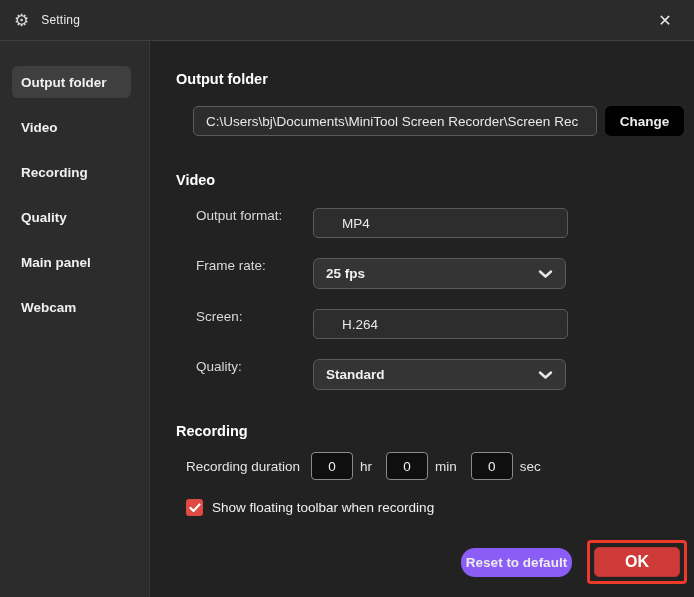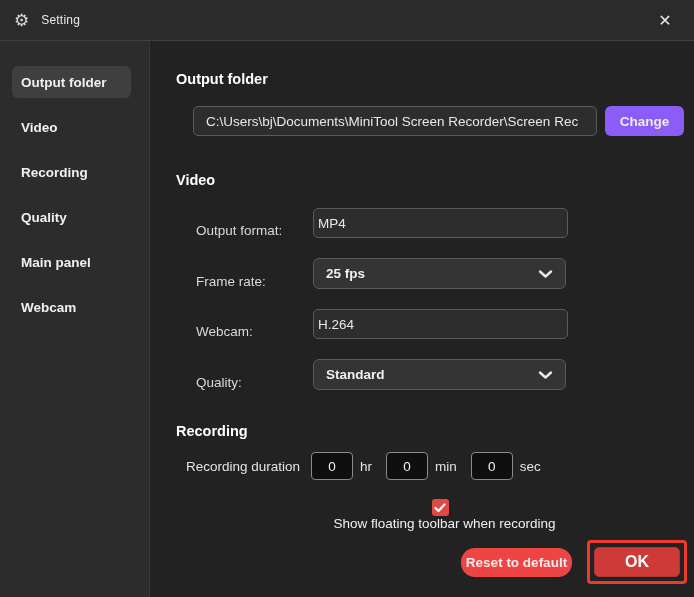--- a/index.html
+++ b/index.html
@@ -54,68 +54,68 @@
   
   .path-row { display:flex; align-items:center; margin:19px 0 0 43px; }
   .path-input {
     width:404px; height:30px;
     background:#2d2d2d; border:1px solid #5a5a5a; border-radius:5px;
     display:flex; align-items:center; padding:0 12px;
     white-space:nowrap; overflow:hidden; color:#e8e8e8;
   }
   .btn-change {
     margin-left:8px; width:79px; height:30px;
-    background:#8b5cf6; border:none; border-radius:6px;
+    background:#000000; border:none; border-radius:6px;
     color:#ececec; font-weight:700; font-size:13.5px;
     font-family:"Liberation Sans", sans-serif;
   }
 
   
-  .field-row { display:flex; align-items:flex-end; margin:20px 0 13px 46px; }
+  .field-row { display:flex; align-items:flex-start; margin:20px 0 13px 46px; }
   .field-row:first-of-type { margin-top:17px; }
   .f-label { width:117px; color:#d9d9d9; }
   .f-input {
     width:255px; height:30px;
     background:#2d2d2d; border:1px solid #5a5a5a; border-radius:5px;
-    display:flex; align-items:center; padding:0 4px; color:#e8e8e8;
+    display:flex; align-items:center; padding:0 28px; color:#e8e8e8;
   }
   .f-select {
     width:253px; height:31px;
     background:#343434; border:1px solid #5a5a5a; border-radius:6px;
     display:flex; align-items:center; padding:0 12px;
     font-weight:700; color:#f0f0f0;
   }
   .f-select .chev { margin-left:auto; display:flex; align-items:center; }
 
   
   .duration-row { display:flex; align-items:center; margin:13px 0 0 36px; color:#e3e3e3; }
   .dur-label { margin-right:11px; }
   .dur-input {
     width:42px; height:28px; margin:0 7px 0 0;
     background:#0f0f0f; border:1px solid #8a8a8a; border-radius:4px;
     display:flex; align-items:center; justify-content:center; color:#f2f2f2;
   }
   .dur-unit { margin-right:14px; }
 
   
-  .check-row { display:flex; align-items:center; margin:19px 0 0 36px;flex-direction:column; }
+  .check-row { display:flex; align-items:center; margin:19px 0 0 36px; }
   .checkbox {
     width:17px; height:17px; border-radius:3px;
     display:flex; align-items:center; justify-content:center;
   }
   .check-label { margin-left:9px; color:#f0f0f0; }
 
   
   .footer {
     position:absolute; right:7px; bottom:13px;
     display:flex; align-items:center; gap:15px;
   }
   .btn-reset {
     width:111px; height:29px;
-    background:#ef4444; border:none; border-radius:14px;
+    background:#8b5cf6; border:none; border-radius:14px;
     color:#ececec; font-weight:700; font-size:13.5px;
     font-family:"Liberation Sans", sans-serif;
   }
   .ok-annotation {
     border:3px solid #ee3a28; border-radius:4px; padding:4px;
   }
   .btn-ok {
     width:86px; height:30px;
     border:1px solid #b53434; border-radius:5px;
     color:#ffffff; font-weight:700; font-size:16px;
@@ -183,21 +183,21 @@
           <span>25 fps</span>
           <span class="chev">
             <svg width="15" height="10" viewBox="0 0 15 10">
                 <path d="M2 2.5 L7.5 7.5 L13 2.5" fill="none" stroke="#e8e8e8" stroke-width="2.4" stroke-linecap="round" stroke-linejoin="round"></path>
               </svg>
           </span>
         </div>
       </div>
 
       <div class="field-row">
-        <span class="f-label">Webcam:</span>
+        <span class="f-label">Screen:</span>
         <div class="f-input">
           <span>H.264</span>
         </div>
       </div>
 
       <div class="field-row">
         <span class="f-label">Quality:</span>
         <div class="f-select">
           <span>Standard</span>
           <span class="chev">

